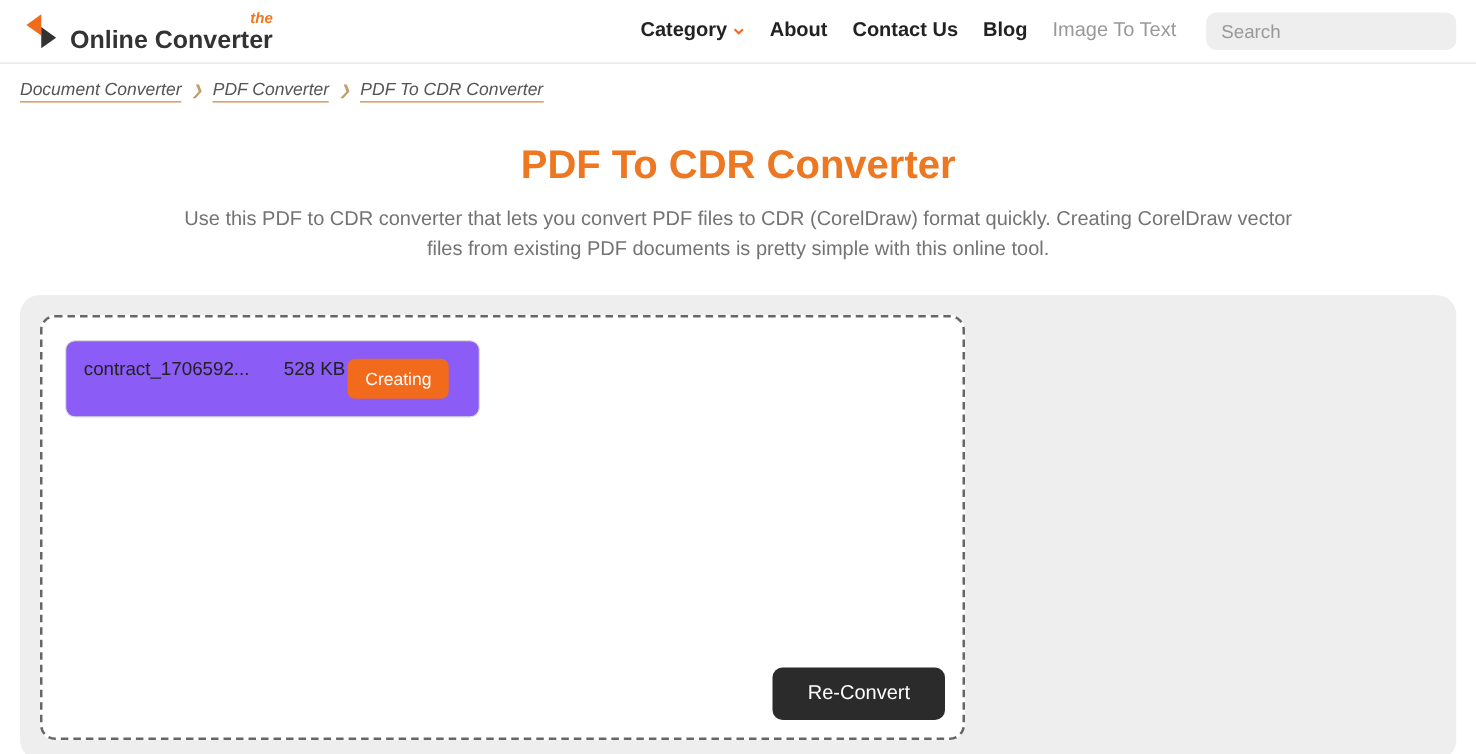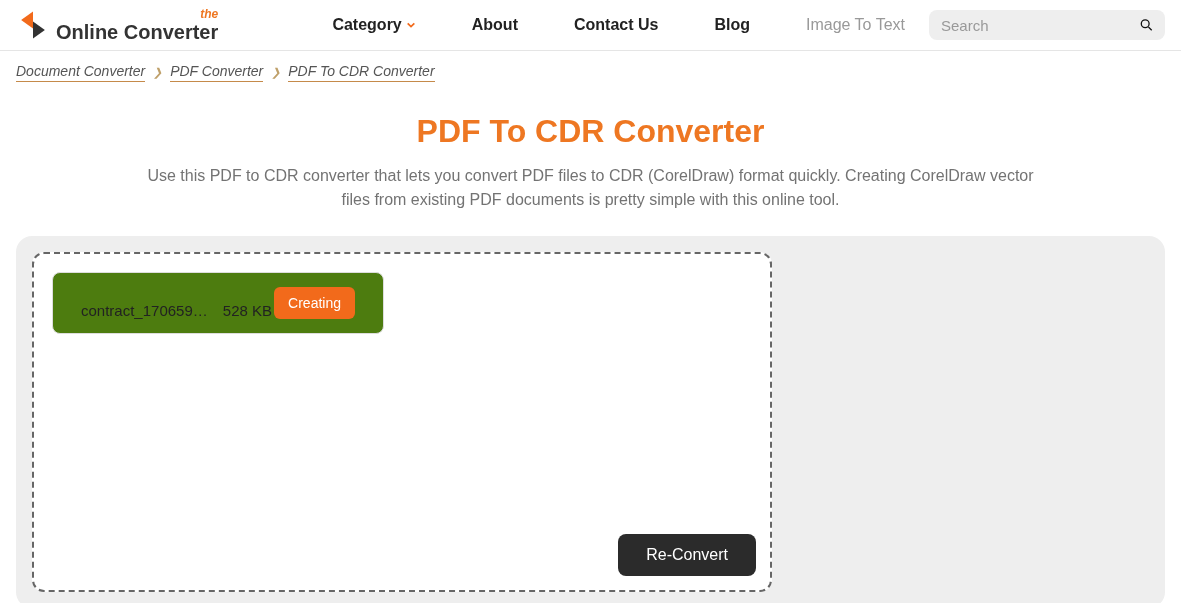--- a/index.html
+++ b/index.html
@@ -5,42 +5,42 @@
 * { margin: 0; padding: 0; box-sizing: border-box; }
 body { font-family: "Segoe UI", Arial, sans-serif; background: #fff; width: 1181px; }
 
 
 .header { display: flex; align-items: center; padding: 8px 16px 8px 16px; border-bottom: 1px solid #e5e5e5; }
 .logo-wrap { display: flex; align-items: center; gap: 6px; text-align: right; }
 .logo-mark { width: 34px; height: 34px; }
 .logo-text { display: flex; flex-direction: column; line-height: 1; }
 .logo-the { color: #ee7722; font-size: 12px; font-style: italic; font-weight: 600; margin-bottom: 2px; }
 .logo-main { color: #333; font-size: 20px; font-weight: 600; }
-.nav { display: flex; align-items: center; gap: 56px; margin-left: auto; margin-right: 24px; }
+.nav { display: flex; align-items: center; gap: 20px; margin-left: auto; margin-right: 24px; }
 .nav-item { color: #222; font-size: 16px; font-weight: 600; cursor: pointer; display: flex; align-items: center; gap: 4px; }
 .nav-item.faded { color: #999; font-weight: 500; }
 .chev { width: 10px; height: 10px; }
-.search-box { display: flex; align-items: center; background: #eee; border-radius: 8px; padding: 6px 12px; width: 236px; }
+.search-box { display: flex; align-items: center; background: #eee; border-radius: 8px; padding: 6px 12px; width: 200px; }
 .search-input { border: none; background: transparent; outline: none; font-size: 15px; flex: 1; color: #555; }
 .search-input::placeholder { color: #999; }
 .search-icon { width: 18px; height: 18px; }
 
 
 .breadcrumb { padding: 12px 16px 6px 16px; font-size: 14px; color: #555; font-style: italic; }
 .breadcrumb span.link { border-bottom: 1px solid #c58a4a; padding-bottom: 2px; cursor: pointer; }
 .breadcrumb .sep { color: #bfa06a; margin: 0 4px; font-size: 11px; }
 
 
 .title { text-align: center; color: #ee7722; font-size: 32px; font-weight: 700; margin-top: 28px; }
 .desc { text-align: center; color: #737373; font-size: 16px; max-width: 900px; margin: 14px auto 0 auto; line-height: 1.5; }
 
 
 .panel { margin: 24px 16px 16px 16px; background: #eee; border-radius: 16px; padding: 16px; min-height: 370px; }
 .dashed-box { border: 2px dashed #666; border-radius: 12px; padding: 18px; min-height: 340px; display: flex; flex-direction: column; width: 740px; background: #fff; position: relative; }
-.file-card { display: flex; align-items: flex-end; border: 1px solid #ddd; border-radius: 8px; padding: 14px 28px; width: 332px; background: #4d7c0f; }
+.file-card { display: flex; align-items: flex-start; border: 1px solid #ddd; border-radius: 8px; padding: 14px 14px; width: 332px; background: #8b5cf6; }
 .file-name { flex: 1; font-size: 15px; color: #222; white-space: nowrap; overflow: hidden; text-overflow: ellipsis; max-width: 150px; }
 .file-size { font-size: 15px; color: #222; margin: 0 2px 0 10px; }
 .dl-btn { background: #f26a1b; color: #fff; border: none; border-radius: 6px; padding: 8px 14px; font-size: 14px; cursor: pointer; }
 .reconvert { position: absolute; right: 14px; bottom: 14px; background: #2b2b2b; color: #fff; border: none; border-radius: 8px; padding: 12px 28px; font-size: 16px; cursor: pointer; }
 </style>
 </head>
 <body>
 
 <div class="header">
   <div class="logo-wrap">

